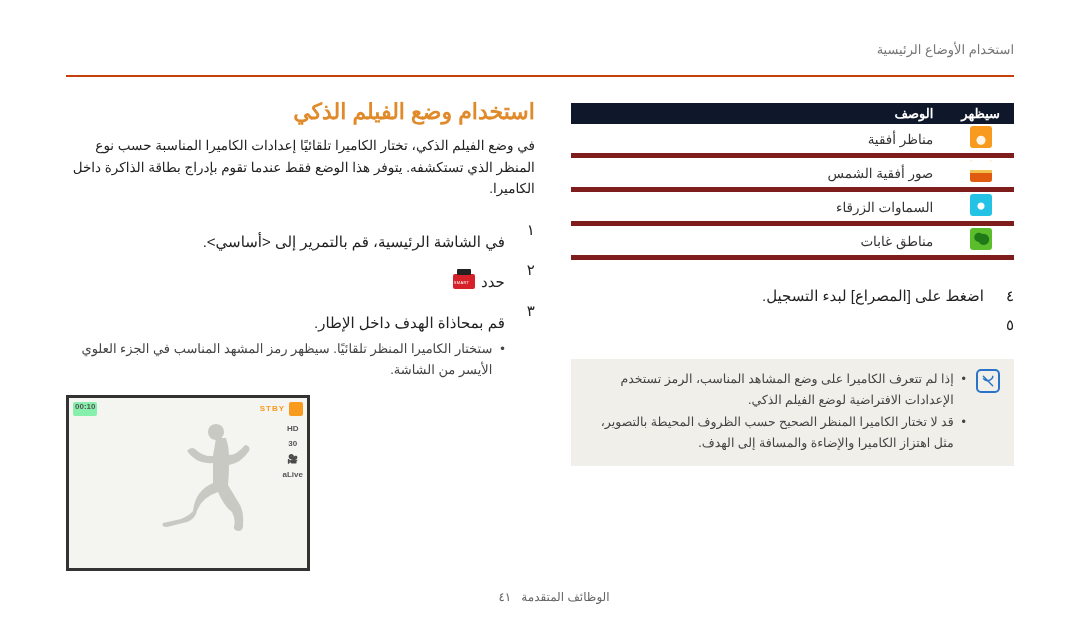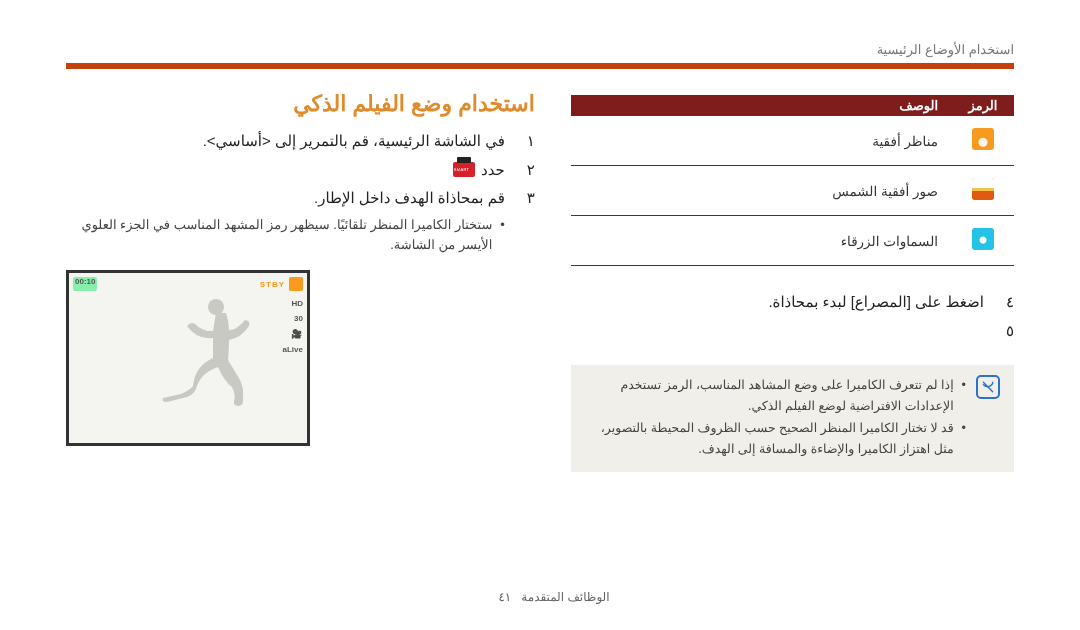--- a/index.html
+++ b/index.html
@@ -9,24 +9,24 @@
     font-family: "Segoe UI", Tahoma, Arial, sans-serif;
     color: #222;
     position: relative;
   }
   .page {
     width: 1080px; height: 630px;
     padding: 42px 66px 0 66px;
     position: relative;
   }
   .hdr {
-    border-bottom: 6px solid #c2410c;
+    border-bottom: 2px solid #c2410c;
     font-size: 13px;
     color: #777;
-    padding-bottom: 6px;
+    padding-bottom: 18px;
     margin-bottom: 22px;
     text-align: right;
   }
   .cols {
     display: flex;
     flex-direction: row-reverse;
     gap: 36px;
   }
   .rightcol { width: 474px; display: flex; flex-direction: column; }
   .leftcol  { width: 448px; display: flex; flex-direction: column; }
@@ -38,21 +38,21 @@
   }
   .intro {
     font-size: 13.5px;
     line-height: 1.6;
     color: #222;
     margin-bottom: 16px;
   }
   .steps { font-size: 15px; line-height: 1.9; }
   .steps .srow { display: flex; flex-direction: row; gap: 14px; align-items: flex-start; }
   .steps .num { width: 16px; text-align: right; flex-shrink: 0; }
-  .steps .txt { flex: 1; }
+  .steps .txt { flex: 1; margin-top: 12px; }
   .smode {
     display: inline-block;
     width: 22px; height: 15px;
     background: #d6202a;
     border-radius: 2px;
     vertical-align: -2px;
     position: relative;
     margin-inline-start: 2px;
   }
   .smode::before {
@@ -74,46 +74,46 @@
     border: 3px solid #333;
     background: #f4f4f0;
     margin-top: 14px;
     margin-right: auto;
     position: relative;
   }
   .cam-top { position: absolute; top: 4px; left: 4px; right: 4px; display: flex; justify-content: space-between; font-size: 8px; font-weight: 700; color: #666; }
   .cam-top .stby { color: #f79a1e; letter-spacing: 1px; display:flex; align-items:center; gap:4px;margin-left:48px;}
   .cam-top .stby .ic { width:14px; height:14px; background:#f79a1e; border-radius:2px; }
   .cam-top .rec { color:#555; background:#86efac; padding:0 2px; border-radius:2px; line-height:10px;}
-  .cam-side { position: absolute; right: 4px; top: 26px; display:flex; flex-direction:column; gap:6px; font-size:8px; font-weight:700; color:#555;}
+  .cam-side { position: absolute; right: 4px; top: 26px; display:flex; flex-direction:column; gap:6px; align-items:center; font-size:8px; font-weight:700; color:#555;}
   .cam-side span { display:block; }
   .figure {
     position:absolute; left: 34%; top: 20px;
     width: 120px; height: 140px;
   }
   .figure svg { width:100%; height:100%; }
   
   .itable {
     width: 100%;
     border-collapse: collapse;
     margin-top: 4px;
   }
   .itable thead th {
-    background: #7f1d1d;
+    background: #0f172a;
     color: #fff;
     font-size: 13px;
     font-weight: 700;
     text-align: right;
     padding: 3px 14px;
   }
   .itable thead th.iconcol { width: 62px; text-align: center; }
   .itable tbody td {
-    border-bottom: 1px solid #7f1d1d;
+    border-bottom: 5px solid #7f1d1d;
     font-size: 13.5px;
-    padding: 12px 14px;
+    padding: 2px 14px;
     text-align: right;
     color: #333;
   }
   .itable tbody td.ic { text-align: center; }
   .sq {
     display:inline-block; width:22px; height:22px; border-radius:3px;
     position:relative;
   }
   .o1 { background:#f79a1e; }
   .o2 { background:#f79a1e; }
@@ -152,20 +152,21 @@
 </head>
 <body>
 
 <div class="page">
   <div class="hdr">استخدام الأوضاع الرئيسية</div>
 
   <div class="cols">
 
     <div class="rightcol">
       <div class="title">استخدام وضع الفيلم الذكي</div>
+      <div class="intro">في وضع الفيلم الذكي، تختار الكاميرا تلقائيًا إعدادات الكاميرا المناسبة حسب نوع المنظر الذي تستكشفه. يتوفر هذا الوضع فقط عندما تقوم بإدراج بطاقة الذاكرة داخل الكاميرا.</div>
 
       <div class="steps">
         <div class="srow">
           <span class="num">١</span>
           <span class="txt">في الشاشة الرئيسية، قم بالتمرير إلى &lt;أساسي&gt;.</span>
         </div>
         <div class="srow">
           <span class="num">٢</span>
           <span class="txt">
             <span>حدد</span>
@@ -204,44 +205,48 @@
             </g>
           </svg>
         </div>
       </div>
     </div>
 
     <div class="leftcol">
       <table class="itable">
         <thead>
           <tr>
-            <th class="iconcol">الرمز</th>
+            <th class="iconcol">سيظهر</th>
             <th>الوصف</th>
           </tr>
         </thead>
         <tbody>
           <tr>
             <td class="ic"><span class="sq o1"></span></td>
             <td>مناظر أفقية</td>
           </tr>
           <tr>
             <td class="ic"><span class="sq o2"></span></td>
             <td>صور أفقية الشمس</td>
           </tr>
           <tr>
             <td class="ic"><span class="sq c3"></span></td>
             <td>السماوات الزرقاء</td>
           </tr>
+          <tr>
+            <td class="ic"><span class="sq g4"></span></td>
+            <td>مناطق غابات</td>
+          </tr>
         </tbody>
       </table>
 
       <div class="steps2">
         <div class="srow">
           <span class="num">٤</span>
-          <span>اضغط على [المصراع] لبدء بمحاذاة.</span>
+          <span>اضغط على [المصراع] لبدء التسجيل.</span>
         </div>
         <div class="srow">
           <span class="num">٥</span>
         </div>
       </div>
 
       <div class="note">
         <div class="nicon">
           <svg viewBox="0 0 24 24" fill="none" stroke="#2a73c8" stroke-width="2.4" stroke-linecap="round">
             <path d="M4 4 l16 16 M4 8 q5 6 12 2 q5 -3 4 -6"></path>

